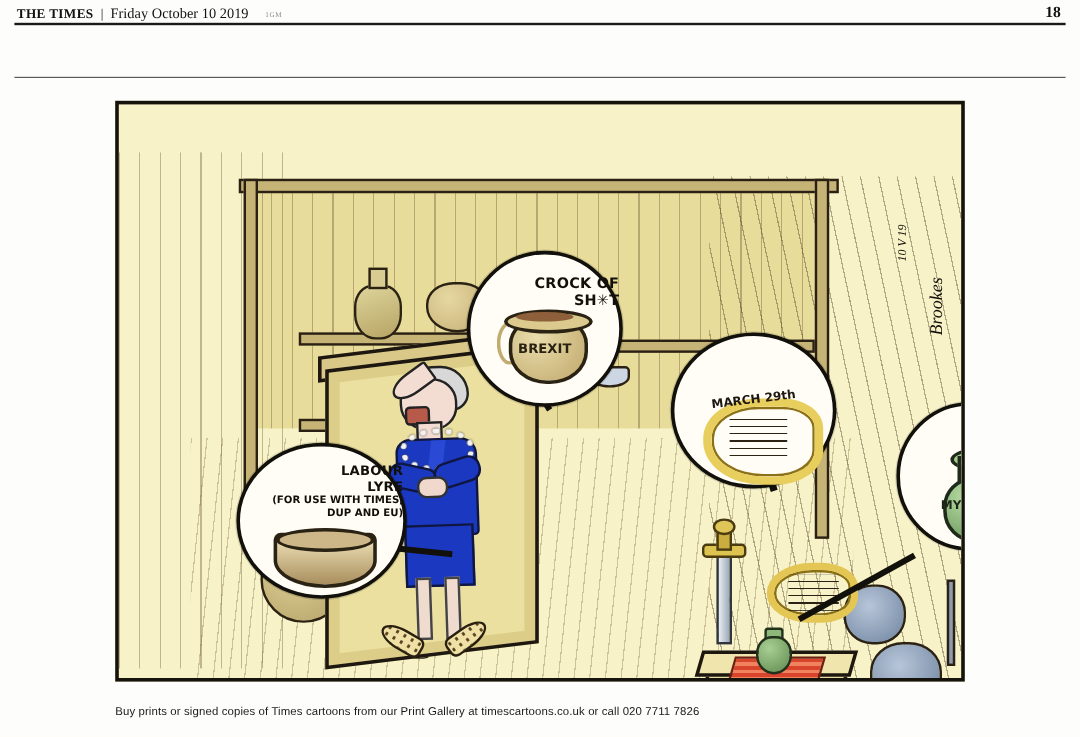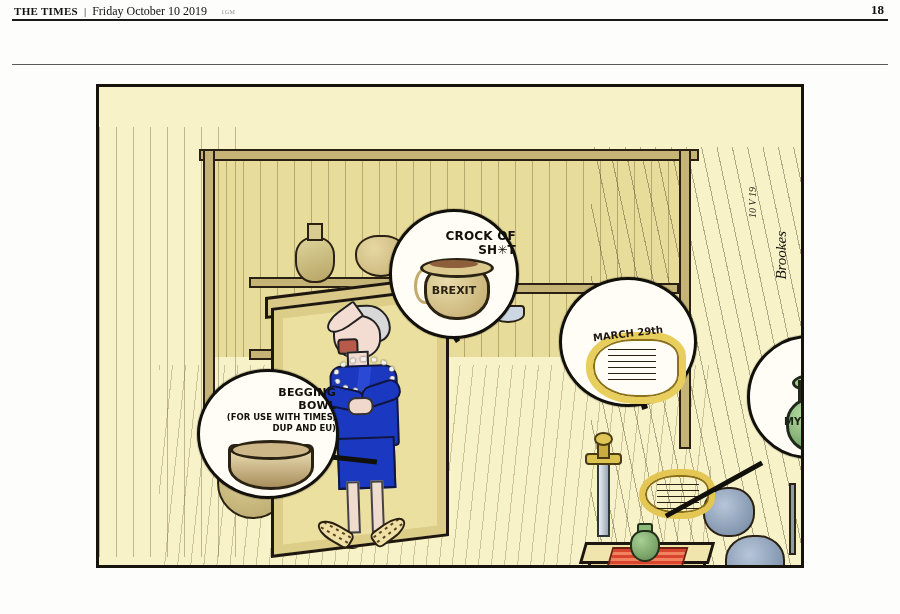--- a/index.html
+++ b/index.html
@@ -281,22 +281,22 @@
         </div>
         <span class="crock-handle"></span>
         <span class="crock-pot"></span>
         <span class="crock-rim"></span>
         <span class="crock-fill"></span>
         <span class="crock-lbl">BREXIT</span>
       </div>
 
       <div class="callout" id="b-beg">
         <div class="cap">
-          <span>BEGGING</span><br>
-          <span>BOWL</span>
+          <span>LABOUR</span><br>
+          <span>LYRE</span>
           <small>(FOR USE WITH TIMES,</small>
           <small>DUP AND EU)</small>
         </div>
         <span class="beg-bowl"></span>
         <span class="beg-inner"></span>
       </div>
 
       <div class="callout" id="b-lyre">
         <span class="cl-body"></span>
         <span class="cl-str"></span>
@@ -316,14 +316,15 @@
 
 
       <div class="sig">
         <span class="date">10 V 19</span>
         <span class="name">Brookes</span>
       </div>
 
     </div>
   </div>
 
+  <div class="footer">Buy prints or signed copies of Times cartoons from our Print Gallery at timescartoons.co.uk or call 020 7711 7826</div>
 
 </div>
 
 </body></html>

